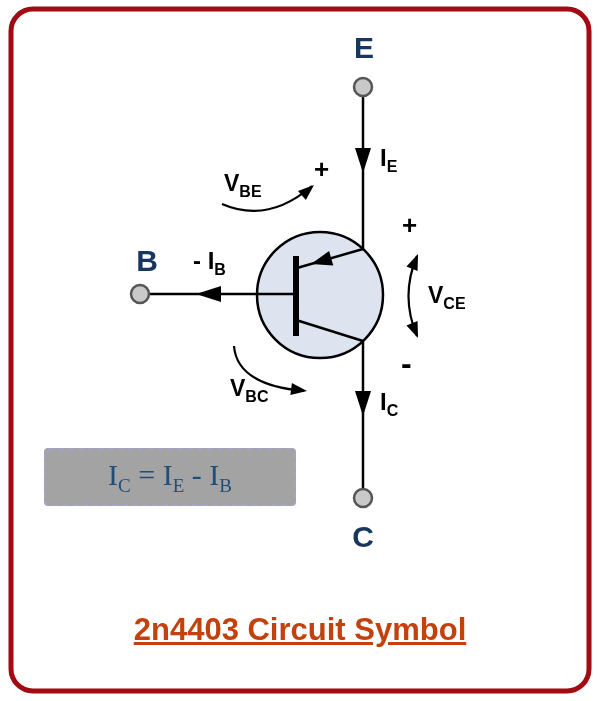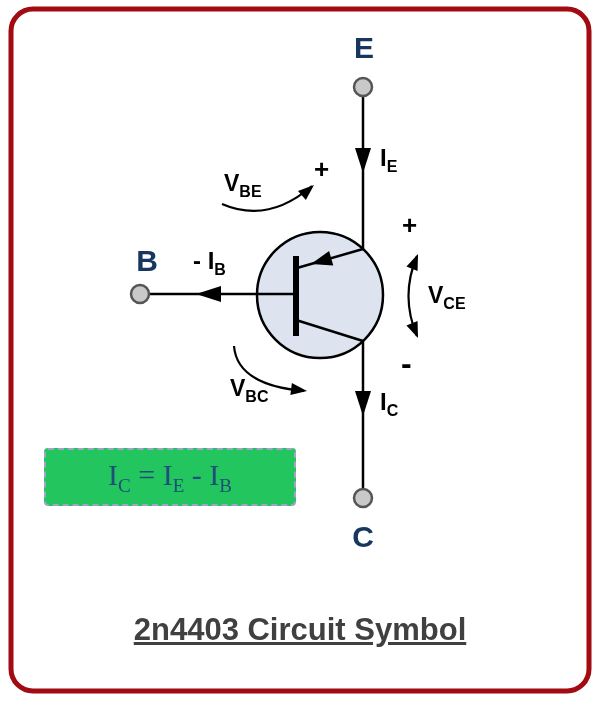--- a/index.html
+++ b/index.html
@@ -16,33 +16,33 @@
   .sign   { font-family:"Liberation Sans",sans-serif; font-size:26px; font-weight:bold; fill:#000000; }
   .sub    { font-size:16px; }
 
   .wire   { stroke:#000000; stroke-width:2.5; fill:none; }
   .arc    { stroke:#000000; stroke-width:2.2; fill:none; }
   .head   { fill:#000000; stroke:none; }
 
   
   .formula-box {
     position:absolute; left:44px; top:448px; width:248px; height:54px;
-    border:2px dashed #a3a3c6; background:#22c55e; border-radius:4px;
+    border:2px dashed #a3a3c6; background:#a3a3a3; border-radius:4px;
     display:flex; align-items:center; justify-content:center;
   }
   .formula {
     font-family:"Liberation Serif", serif; font-size:30px; color:#1f4e79;
     white-space:pre;
   }
   .formula sub { font-size:19px; }
 
   
   .title-wrap { position:absolute; left:0; top:612px; width:600px; text-align:center; }
   .title-text {
-    color:#404040; font-weight:bold; font-size:31px;
+    color:#c2410c; font-weight:bold; font-size:31px;
     text-decoration:underline; font-family:"Liberation Sans",sans-serif;
   }
 </style>
 </head>
 <body>
 
 <div class="stage">
 
   <svg width="600" height="701" viewBox="0 0 600 701">
 

